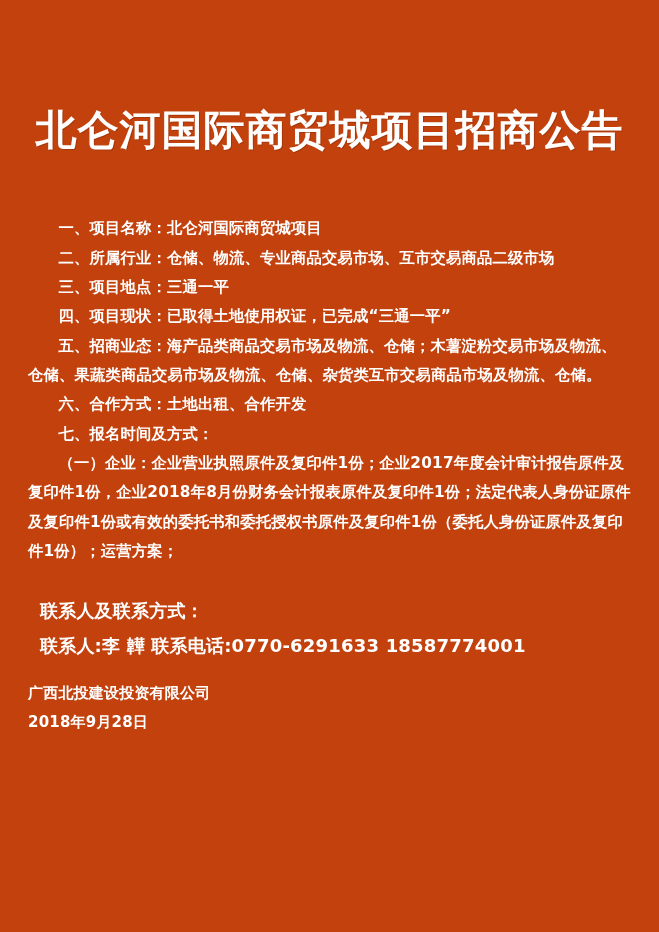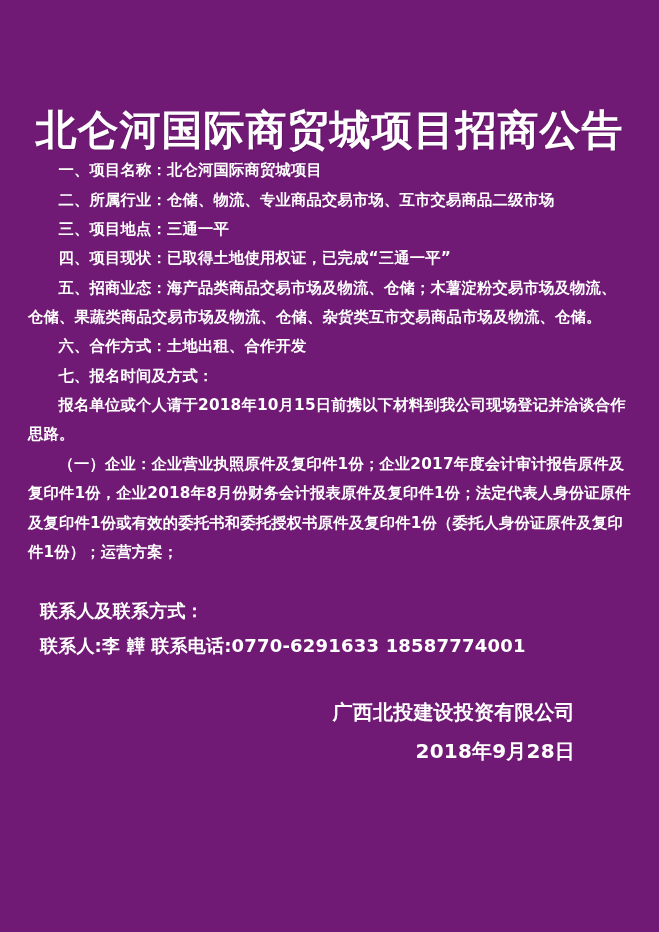--- a/index.html
+++ b/index.html
@@ -10,62 +10,63 @@
     width: 659px;
     height: 932px;
     background: #d91a16;
     font-family: "DejaVu Sans", "Liberation Sans", sans-serif;
     overflow: hidden;
   }
   .poster {
     position: relative;
     width: 659px;
     height: 932px;
-    background: #701a75;
+    background: #c2410c;
     box-sizing: border-box;
     padding: 0 28px;
   }
   .title {
     color: #ffffff;
     font-size: 41px;
     font-weight: bold;
     text-align: center;
     letter-spacing: 1px;
     padding-top: 105px;
     line-height: 1.25;
     text-shadow: 1px 1px 0 rgba(0,0,0,0.15);
   }
   .body-block {
+    margin-top: 58px;
     color: #ffffff;
     font-size: 15.3px;
     font-weight: bold;
     line-height: 1.92;
     letter-spacing: 0.2px;
   }
   .para {
     text-indent: 2em;
     margin: 0;
   }
   .contact-block {
     margin-top: 26px;
     color: #ffffff;
     font-size: 18px;
     font-weight: bold;
     line-height: 1.95;
     letter-spacing: 0.2px;
     padding-left: 12px;
   }
   .sign-block {
-    margin-top: 30px;
+    margin-top: 16px;
     color: #ffffff;
-    font-size: 20px;
+    font-size: 15px;
     font-weight: bold;
     line-height: 1.95;
     letter-spacing: 0.2px;
-    text-align: right;
+    text-align: left;
     padding-right: 56px;
   }
   .sign-block div {
     white-space: nowrap;
   }
 </style>
 </head>
 <body>
 
 <div class="poster">
@@ -73,21 +74,20 @@
   <div class="title">北仑河国际商贸城项目招商公告</div>
 
   <div class="body-block">
     <p class="para">一、项目名称：北仑河国际商贸城项目</p>
     <p class="para">二、所属行业：仓储、物流、专业商品交易市场、互市交易商品二级市场</p>
     <p class="para">三、项目地点：三通一平</p>
     <p class="para">四、项目现状：已取得土地使用权证，已完成“三通一平”</p>
     <p class="para">五、招商业态：海产品类商品交易市场及物流、仓储；木薯淀粉交易市场及物流、仓储、果蔬类商品交易市场及物流、仓储、杂货类互市交易商品市场及物流、仓储。</p>
     <p class="para">六、合作方式：土地出租、合作开发</p>
     <p class="para">七、报名时间及方式：</p>
-    <p class="para">报名单位或个人请于2018年10月15日前携以下材料到我公司现场登记并洽谈合作思路。</p>
     <p class="para">（一）企业：企业营业执照原件及复印件1份；企业2017年度会计审计报告原件及复印件1份，企业2018年8月份财务会计报表原件及复印件1份；法定代表人身份证原件及复印件1份或有效的委托书和委托授权书原件及复印件1份（委托人身份证原件及复印件1份）；运营方案；</p>
   </div>
 
   <div class="contact-block">
     <div>联系人及联系方式：</div>
     <div>联系人:李 韡    联系电话:0770-6291633    18587774001</div>
   </div>
 
   <div class="sign-block">
     <div>广西北投建设投资有限公司</div>

